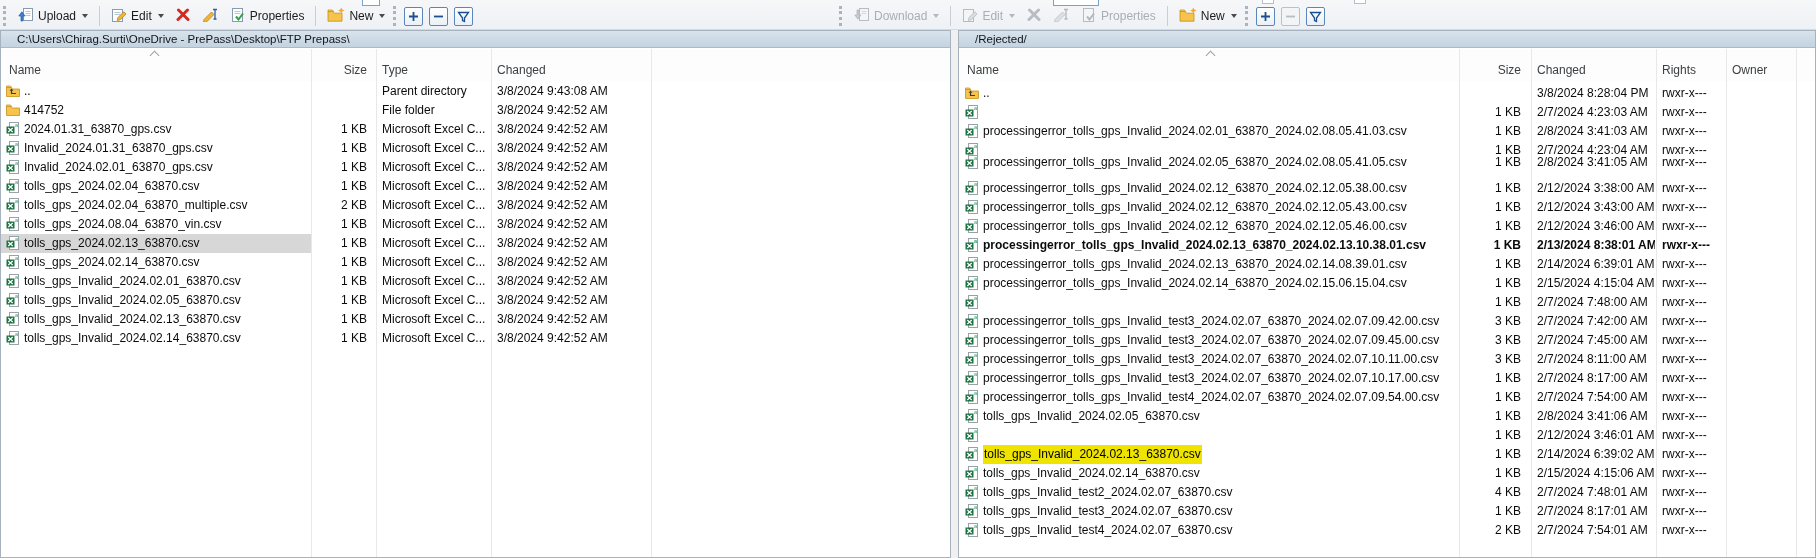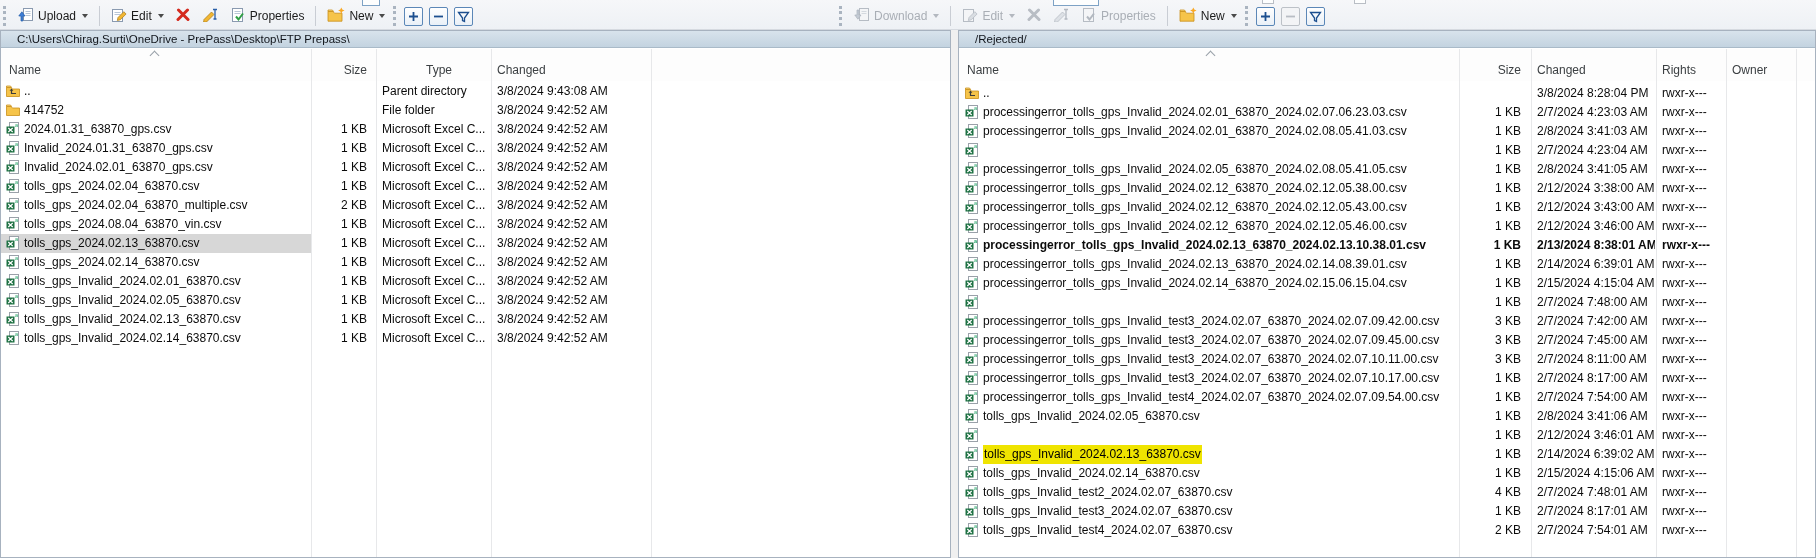--- a/index.html
+++ b/index.html
@@ -208,21 +208,21 @@
         </div>
     </div>
   </div>
 
   <div class="pane pane-left">
     <div class="pathbar">C:\Users\Chirag.Surti\OneDrive - PrePass\Desktop\FTP Prepass\</div>
     <div class="colheader">
       <span class="sort-caret" style="left:150px;"></span>
       <span class="hcell" style="left:8px;">Name</span>
       <span class="hcell" style="left:270px;width:96px;text-align:right;">Size</span>
-      <span class="hcell" style="left:381px;margin-left:44px;">Type</span>
+      <span class="hcell" style="left:381px;">Type</span>
       <span class="hcell" style="left:496px;">Changed</span>
     </div>
     <div class="gridline" style="left:310px;"></div>
     <div class="gridline" style="left:375px;"></div>
     <div class="gridline" style="left:490px;"></div>
     <div class="gridline" style="left:650px;"></div>
     <div class="rows" id="rows-left">
         <div class="frow" style="top: 0px;">
           <span class="ficon"><svg width="14" height="13" viewBox="0 0 14 13">
               <path d="M0.5 3.5 h4.6 l1.3 1.5 H13.5 v7.5 H0.5 z" fill="#f6c44a" stroke="#c98f1b" stroke-width="0.8"></path>
@@ -424,21 +424,20 @@
           <span class="cell c-rights">rwxr-x---</span>
           <span class="cell c-owner"></span>
         </div>
         <div class="frow" style="top: 19px;">
           <span class="ficon"><svg width="14" height="14" viewBox="0 0 14 14">
               <rect x="3.5" y="0.5" width="9" height="13" fill="#fff" stroke="#9aa1a9"></rect>
               <text x="10.5" y="5" font-size="5.5" fill="#21a366" text-anchor="middle" font-family="Liberation Sans, sans-serif">a</text>
               <rect x="0.5" y="4.5" width="8" height="7" fill="#1f7244"></rect>
               <path d="M2.3 6 l4.4 4 M6.7 6 l-4.4 4" stroke="#fff" stroke-width="1.2"></path>
             </svg></span>
-          <span class="flabel">processingerror_tolls_gps_Invalid_2024.02.01_63870_2024.02.07.06.23.03.csv</span>
           <span class="cell c-size">1 KB</span>
           <span class="cell c-changed">2/7/2024 4:23:03 AM</span>
           <span class="cell c-rights">rwxr-x---</span>
           <span class="cell c-owner"></span>
         </div>
         <div class="frow" style="top: 38px;">
           <span class="ficon"><svg width="14" height="14" viewBox="0 0 14 14">
               <rect x="3.5" y="0.5" width="9" height="13" fill="#fff" stroke="#9aa1a9"></rect>
               <text x="10.5" y="5" font-size="5.5" fill="#21a366" text-anchor="middle" font-family="Liberation Sans, sans-serif">a</text>
               <rect x="0.5" y="4.5" width="8" height="7" fill="#1f7244"></rect>
@@ -455,21 +454,21 @@
               <rect x="3.5" y="0.5" width="9" height="13" fill="#fff" stroke="#9aa1a9"></rect>
               <text x="10.5" y="5" font-size="5.5" fill="#21a366" text-anchor="middle" font-family="Liberation Sans, sans-serif">a</text>
               <rect x="0.5" y="4.5" width="8" height="7" fill="#1f7244"></rect>
               <path d="M2.3 6 l4.4 4 M6.7 6 l-4.4 4" stroke="#fff" stroke-width="1.2"></path>
             </svg></span>
           <span class="cell c-size">1 KB</span>
           <span class="cell c-changed">2/7/2024 4:23:04 AM</span>
           <span class="cell c-rights">rwxr-x---</span>
           <span class="cell c-owner"></span>
         </div>
-        <div class="frow" style="top: 76px;">
+        <div class="frow" style="top: 69px;">
           <span class="ficon"><svg width="14" height="14" viewBox="0 0 14 14">
               <rect x="3.5" y="0.5" width="9" height="13" fill="#fff" stroke="#9aa1a9"></rect>
               <text x="10.5" y="5" font-size="5.5" fill="#21a366" text-anchor="middle" font-family="Liberation Sans, sans-serif">a</text>
               <rect x="0.5" y="4.5" width="8" height="7" fill="#1f7244"></rect>
               <path d="M2.3 6 l4.4 4 M6.7 6 l-4.4 4" stroke="#fff" stroke-width="1.2"></path>
             </svg></span>
           <span class="flabel">processingerror_tolls_gps_Invalid_2024.02.05_63870_2024.02.08.05.41.05.csv</span>
           <span class="cell c-size">1 KB</span>
           <span class="cell c-changed">2/8/2024 3:41:05 AM</span>
           <span class="cell c-rights">rwxr-x---</span>

